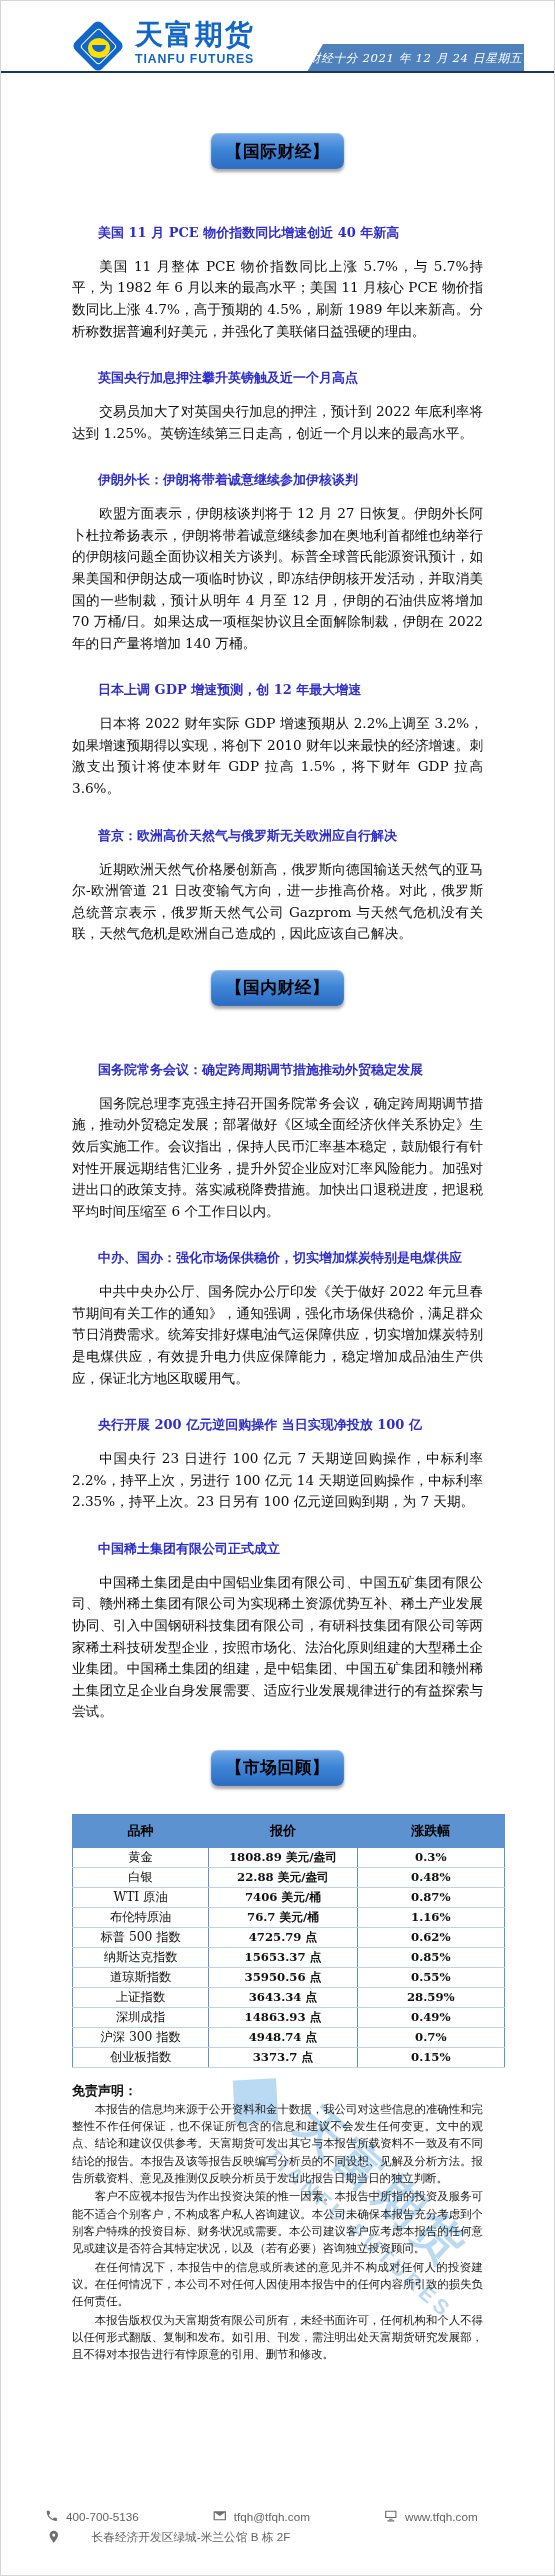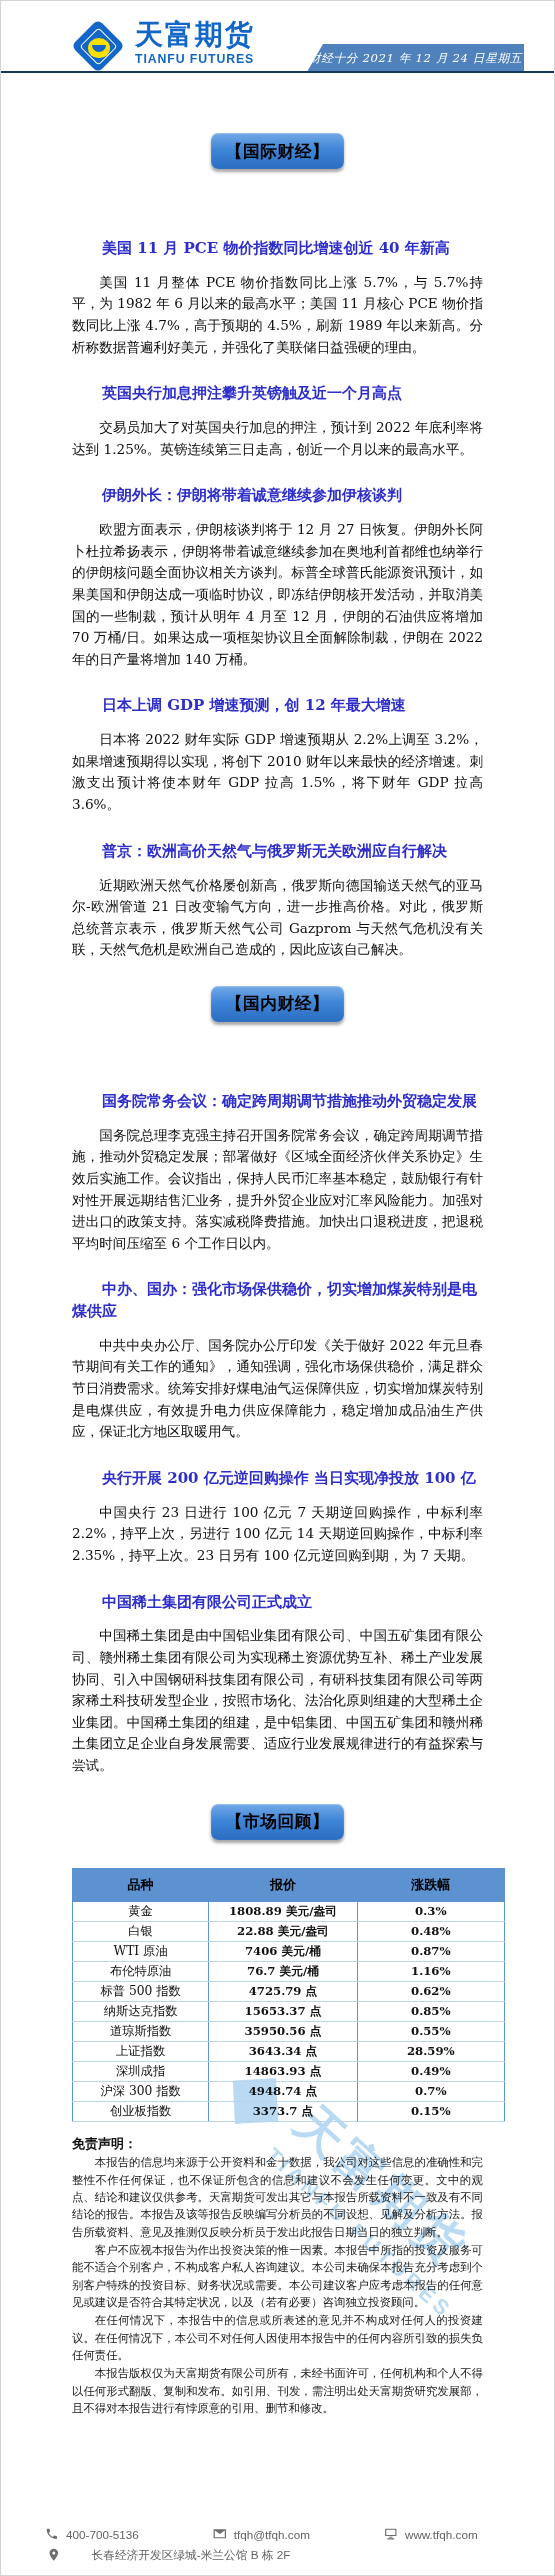--- a/index.html
+++ b/index.html
@@ -33,21 +33,21 @@
     box-shadow:0 2.5px 3.1px rgba(0,0,0,.35), inset 0 0.6px 1.2px rgba(255,255,255,.5);
     display:flex;align-items:center;justify-content:center;
     font-size:16.7px;font-weight:bold;color:#000;letter-spacing:0.6px;
   }
   .btn-1{margin-top:58px;}
   .btn-2{margin-top:25px;}
   .btn-3{margin-top:27px;}
   .articles{padding-top:53px;}
   .article{margin-top:25px;}
   .article:first-child{margin-top:0;}
-  .article-headline{color:#2e2ecc;font-weight:bold;font-size:15px;line-height:21.6px;text-indent:2em;margin-top:16px;}
+  .article-headline{color:#2e2ecc;font-weight:bold;font-size:13px;line-height:21.6px;text-indent:2em;}
   .article-body{margin-top:12.3px;font-size:13.6px;line-height:21.6px;text-align:justify;text-indent:2em;color:#0d0d0d;}
   
   .market-table{margin:28px auto 0 auto;width:433px;border-collapse:collapse;border:0.6px solid #5b92cf;}
   .market-table th{
     background:#5b92cf;color:#000;font-size:13px;font-weight:bold;height:30px;border:0.6px solid #5b92cf;
   }
   .market-table td{
     font-size:11.7px;height:19px;text-align:center;border-left:0.6px solid #5b92cf;border-right:0.6px solid #5b92cf;
     border-top:0.6px solid #b9d4ee;border-bottom:0.6px solid #b9d4ee;padding:0 2.5px;
   }
@@ -61,21 +61,21 @@
   .watermark{
     position:absolute;left:185px;top:2160px;width:395px;z-index:0;pointer-events:none;
     transform:rotate(42deg);transform-origin:center;display:flex;align-items:center;gap:13.6px;
     color:rgba(128,188,232,.55);
   }
   .wm-diamond{font-size:80px;line-height:1;}
   .wm-cn{font-size:48px;font-weight:bold;letter-spacing:5px;white-space:nowrap;}
   .wm-en{font-size:21px;font-weight:bold;letter-spacing:4.3px;white-space:nowrap;font-family:"Liberation Sans","DejaVu Sans",sans-serif;}
   .wm-text{display:flex;flex-direction:column;gap:6.2px;}
   
-  .footer{position:absolute;left:0;right:0;top:2506px;z-index:1;font-family:"Liberation Sans","DejaVu Sans",sans-serif;color:#636363;margin-top:18px;}
+  .footer{position:absolute;left:0;right:0;top:2506px;z-index:1;font-family:"Liberation Sans","DejaVu Sans",sans-serif;color:#636363;}
   .footer-row{display:flex;align-items:center;padding-left:44px;height:18.5px;}
   .footer-item{display:flex;align-items:center;gap:7.4px;font-size:11.7px;}
   .footer-item + .footer-item{margin-left:33px;padding-left:41px;}
   .footer-row.second{padding-left:46px;margin-top:2.5px;}
   .footer-row.second .footer-item{gap:31px;}
   .ficon{width:13.6px;height:13.6px;fill:#6e6e6e;flex:0 0 auto;}
 </style>
 </head>
 <body>
 

